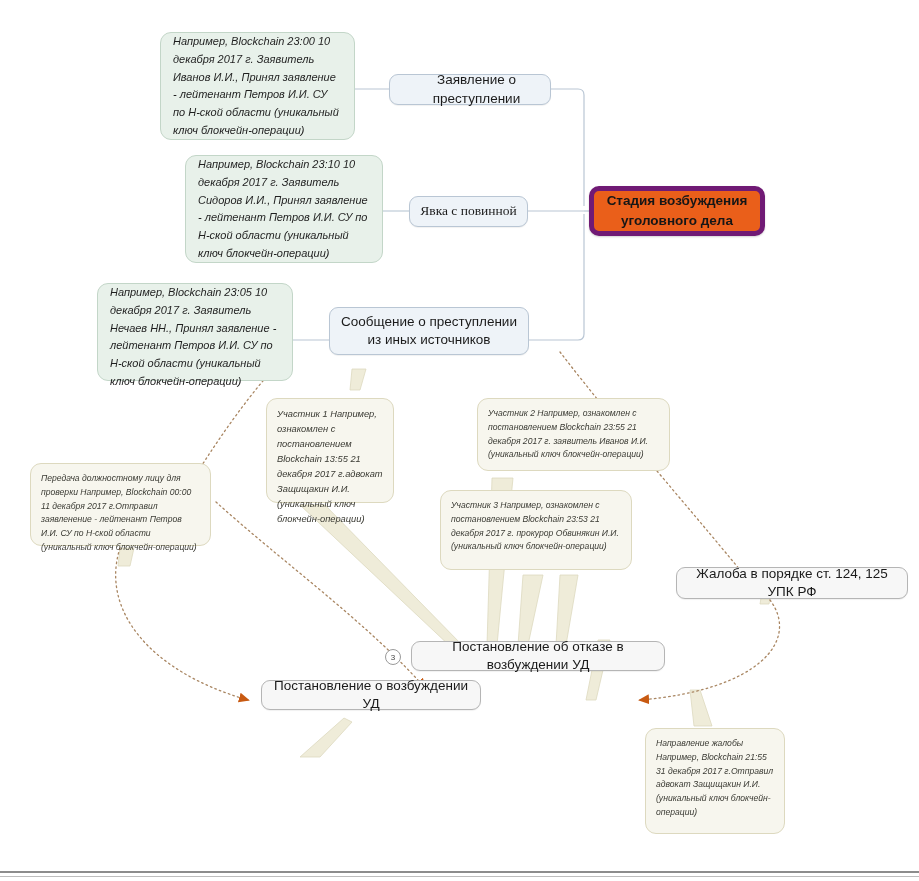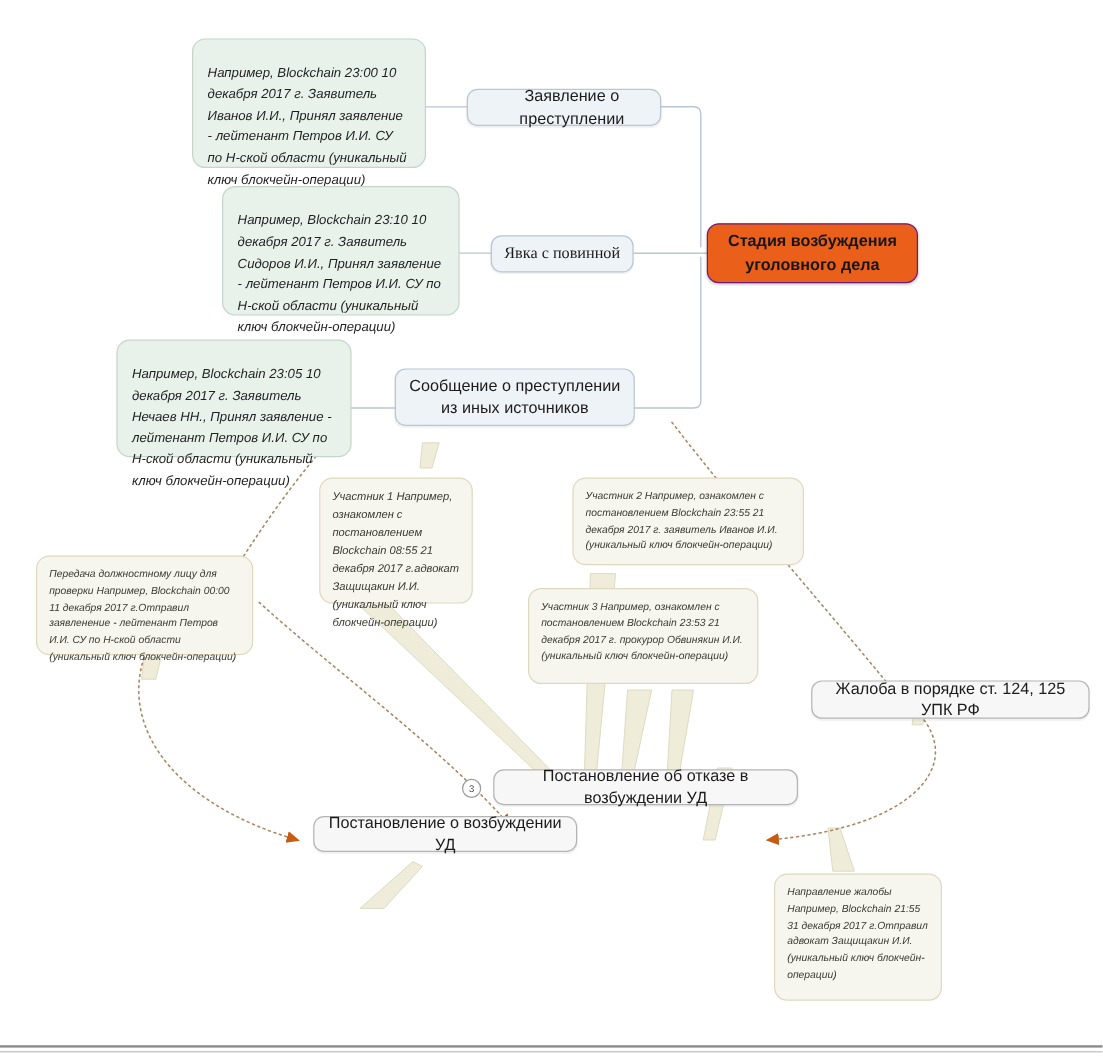--- a/index.html
+++ b/index.html
@@ -16,29 +16,29 @@
     box-shadow:0 1px 1px rgba(0,0,0,.06);
   }
   
   .grey-box{
     background:#f7f7f7;border:1px solid #b5b5b5;border-radius:9px;
     color:#1b1b1b;font-size:13.5px;line-height:1.35;padding:6px 12px;
     box-shadow:0 1px 1px rgba(0,0,0,.06);
   }
   
   .orange-box{
-    background:#ea5f1a;border:1px solid #701a75;border-radius:10px;
+    background:#ea5f1a;border:5px solid #701a75;border-radius:10px;
     color:#161616;font-size:13.5px;font-weight:bold;line-height:1.45;padding:8px 10px;
     box-shadow:0 1px 2px rgba(0,0,0,.18);
   }
   
   .green-note{
     background:#e8f1ea;border:1px solid #c3d6c8;border-radius:11px;
     color:#1f1f1f;font-size:11px;font-style:italic;line-height:1.62;
-    padding:20px 12px;text-align:left;display:block;
+    padding:0 12px;text-align:left;display:block;
   }
   
   .beige-note{
     background:#f7f6ee;border:1px solid #ddd9bf;border-radius:11px;
     color:#3a3a33;font-size:9.3px;font-style:italic;line-height:1.62;
     padding:8px 10px;text-align:left;display:block;
   }
   .beige-note.sm{font-size:8.6px;line-height:1.6;}
 
   .badge-3{
@@ -106,21 +106,21 @@
   <div class="node green-note" style="left:97px;top:283px;width:196px;height:98px;">Например, Blockchain 23:05 10 декабря 2017 г. Заявитель Нечаев НН., Принял заявление - лейтенант Петров И.И. СУ по Н-ской области (уникальный ключ блокчейн-операции)</div>
 
   <div class="node blue-box" style="left:389px;top:74px;width:162px;height:31px;padding-left:23px;">Заявление о преступлении</div>
 
   <div class="node blue-box" style="left:409px;top:196px;width:119px;height:31px;font-family:Liberation Serif, serif;">Явка с повинной</div>
 
   <div class="node blue-box" style="left:329px;top:307px;width:200px;height:48px;">Сообщение о преступлении из иных источников</div>
 
   <div class="node orange-box" style="left:589px;top:186px;width:176px;height:50px;">Стадия возбуждения уголовного дела</div>
 
-  <div class="node beige-note" style="left:266px;top:398px;width:128px;height:105px;">Участник 1  Например, ознакомлен с постановлением Blockchain 08:55 21 декабря 2017 г.адвокат  Защищакин И.И. (уникальный ключ блокчейн-операции)</div>
+  <div class="node beige-note" style="left:266px;top:398px;width:128px;height:105px;">Участник 1  Например, ознакомлен с постановлением Blockchain 13:55 21 декабря 2017 г.адвокат  Защищакин И.И. (уникальный ключ блокчейн-операции)</div>
 
   <div class="node beige-note sm" style="left:477px;top:398px;width:193px;height:73px;">Участник 2 Например, ознакомлен с постановлением Blockchain  23:55 21 декабря 2017 г. заявитель Иванов И.И.  (уникальный ключ блокчейн-операции)</div>
 
   <div class="node beige-note sm" style="left:440px;top:490px;width:192px;height:80px;">Участник 3 Например, ознакомлен с постановлением Blockchain  23:53 21 декабря 2017 г. прокурор Обвинякин И.И.  (уникальный ключ блокчейн-операции)</div>
 
   <div class="node beige-note sm" style="left:30px;top:463px;width:181px;height:83px;">Передача должностному лицу для проверки Например, Blockchain  00:00 11 декабря 2017 г.Отправил заявленение - лейтенант Петров И.И. СУ по Н-ской области (уникальный ключ блокчейн-операции)</div>
 
 
   <div class="node beige-note sm" style="left:645px;top:728px;width:140px;height:106px;">Направление жалобы Например, Blockchain  21:55 31 декабря 2017 г.Отправил адвокат  Защищакин И.И. (уникальный ключ блокчейн-операции)</div>
 

